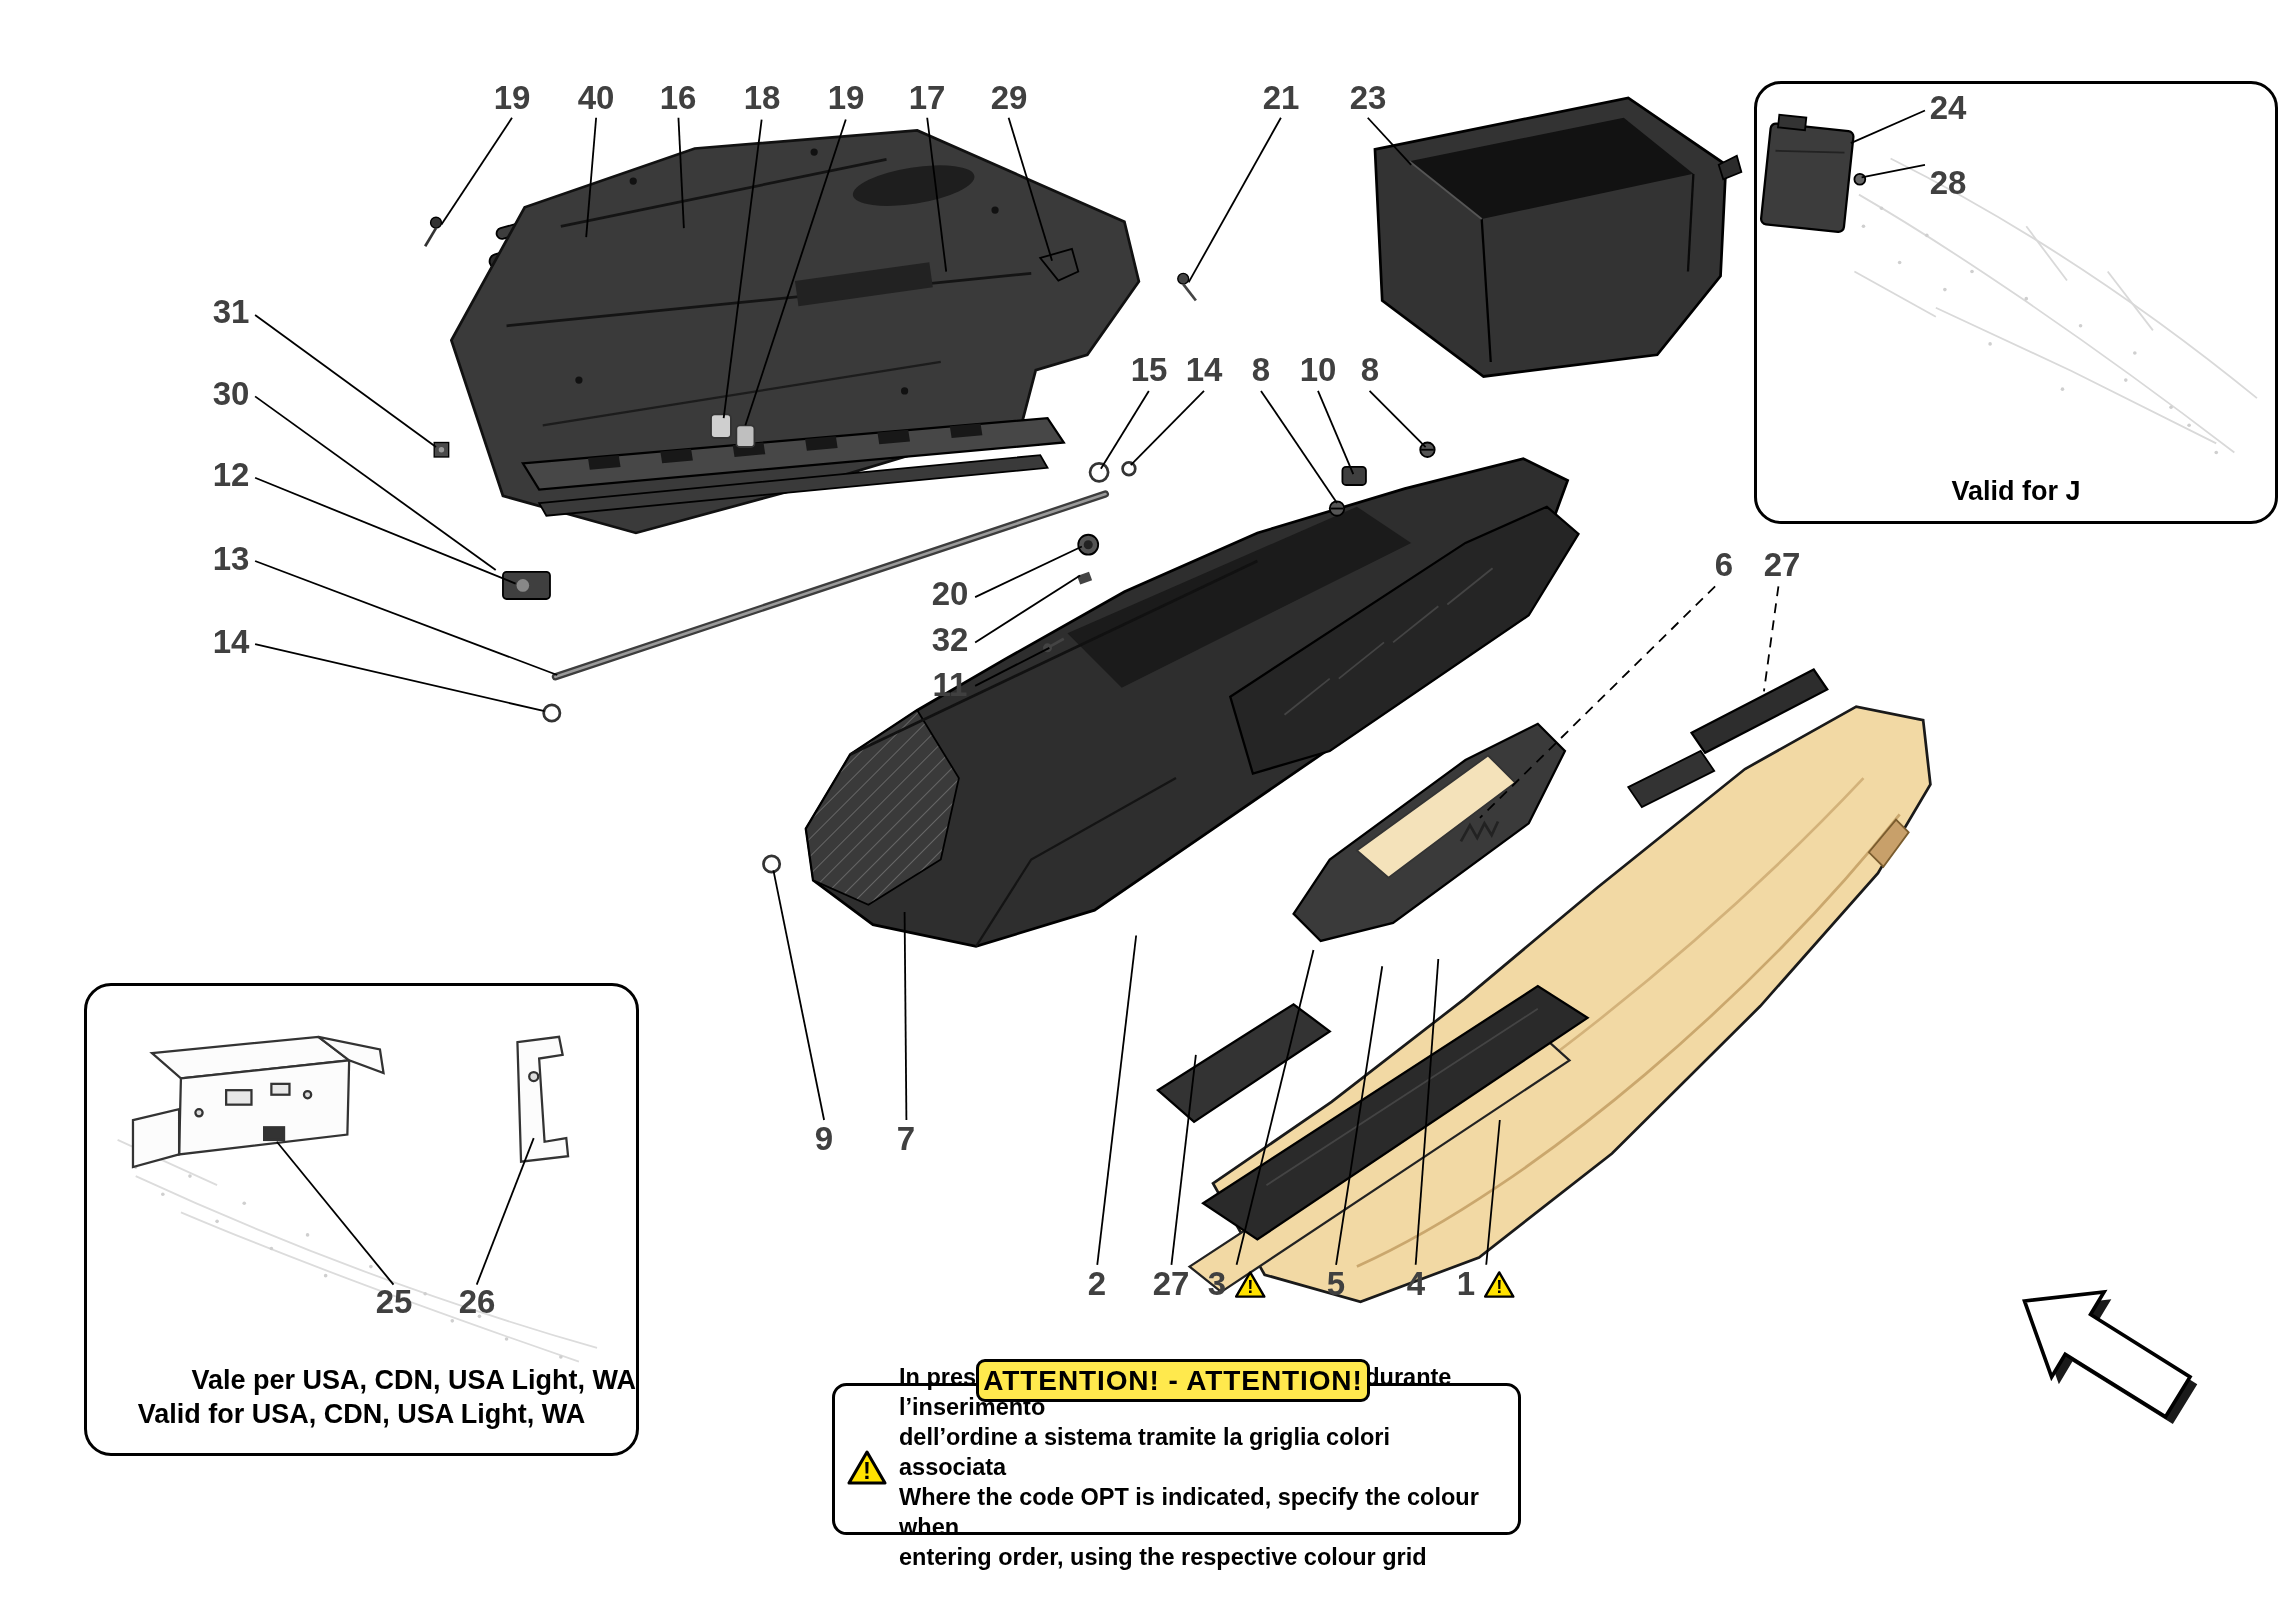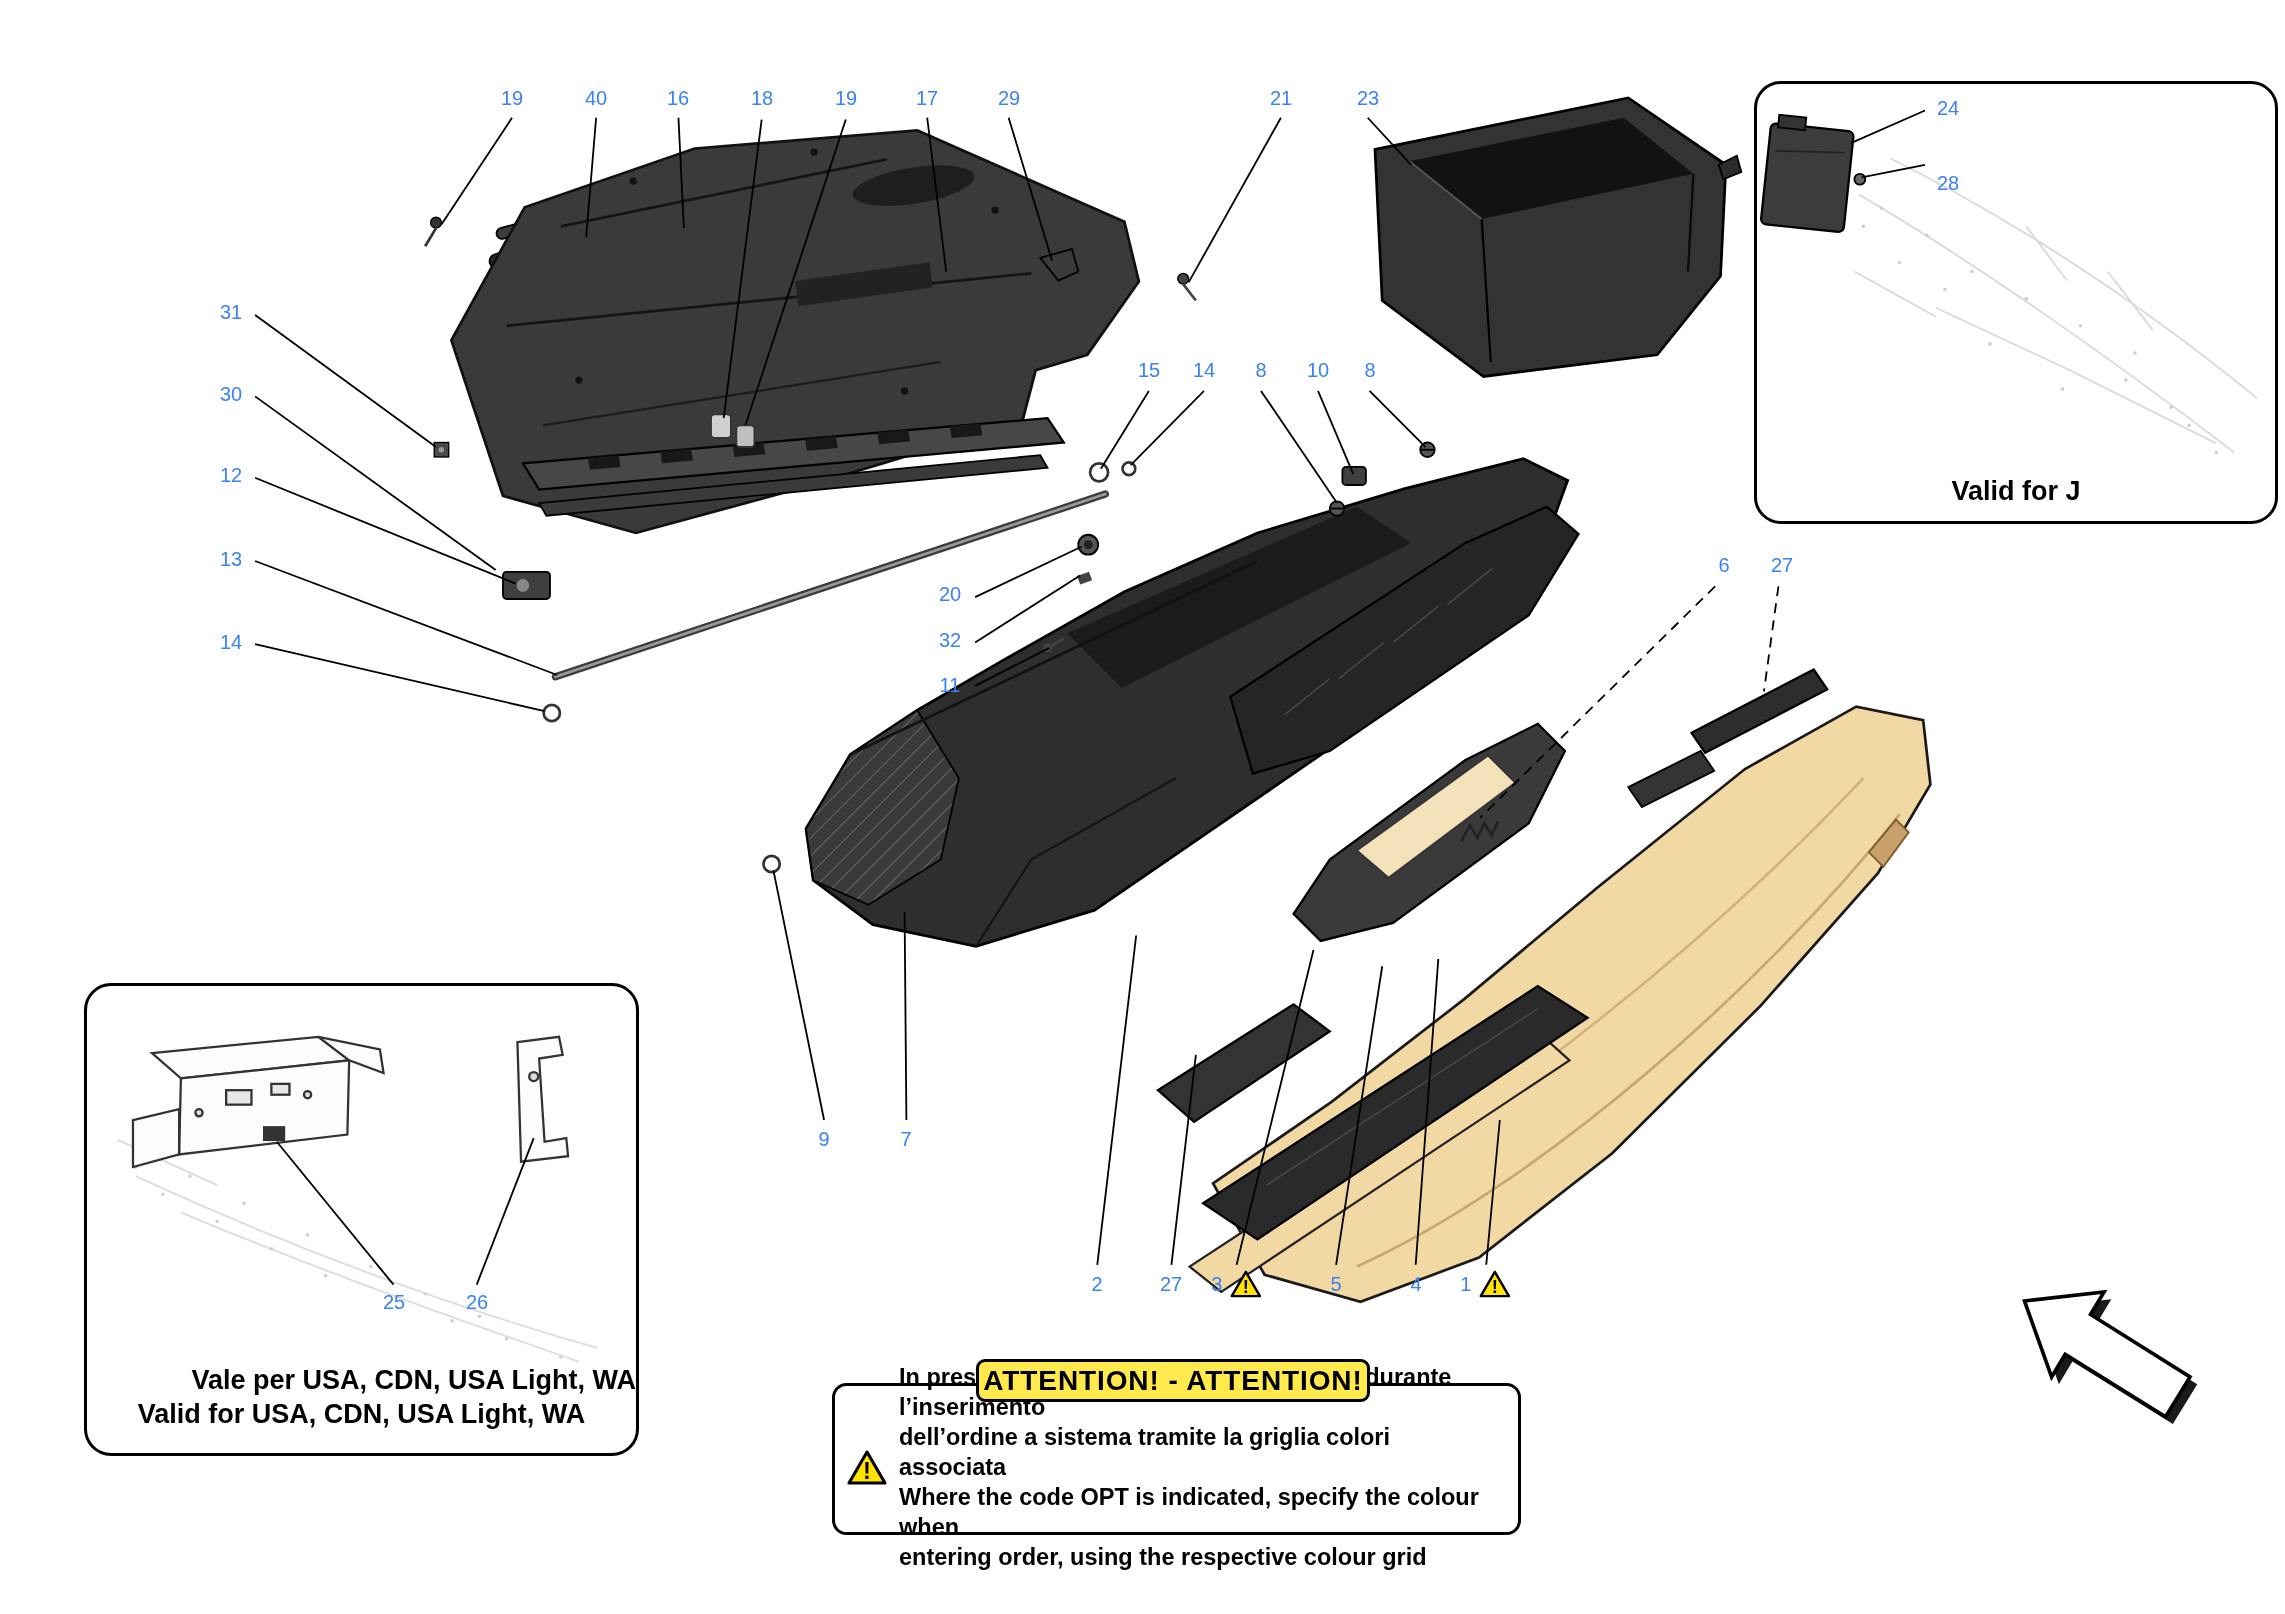--- a/index.html
+++ b/index.html
@@ -14,21 +14,21 @@
                  border-radius:14.5px;background:#fff;box-sizing:border-box;display:flex;align-items:center;
                  gap:11px;padding:27px 16.3px 11px 11px;z-index:4;}
   .attention-banner{position:absolute;left:976px;top:1359px;width:394px;height:43px;background:#ffe94d;
                     border:3.6px solid #000;border-radius:9px;display:flex;align-items:center;justify-content:center;
                     font-weight:bold;font-size:28px;letter-spacing:0.9px;z-index:5;box-sizing:border-box;}
   .attention-text{font-weight:bold;font-size:23.5px;line-height:30px;}
   .attn-icon{flex:0 0 auto;display:inline-flex;}
   
   #callout-layer{position:absolute;left:0;top:0;width:100%;height:100%;z-index:6;pointer-events:none;}
   .callout{position:absolute;transform:translate(-50%,-50%);display:flex;align-items:center;gap:7.2px;white-space:nowrap;}
-  .callout .num{font-weight:normal;font-size:20px;color:#3b82f6;}
+  .callout .num{font-weight:bold;font-size:33px;color:#404040;}
   .callout .warn{display:inline-flex;}
 </style>
 </head>
 <body>
 
 <div class="stage">
 
   <svg class="art" width="2285" height="1615" viewBox="0 0 2526 1785">
     <defs>
       <pattern id="hatch" width="14" height="14" patternUnits="userSpaceOnUse" patternTransform="rotate(45)">

